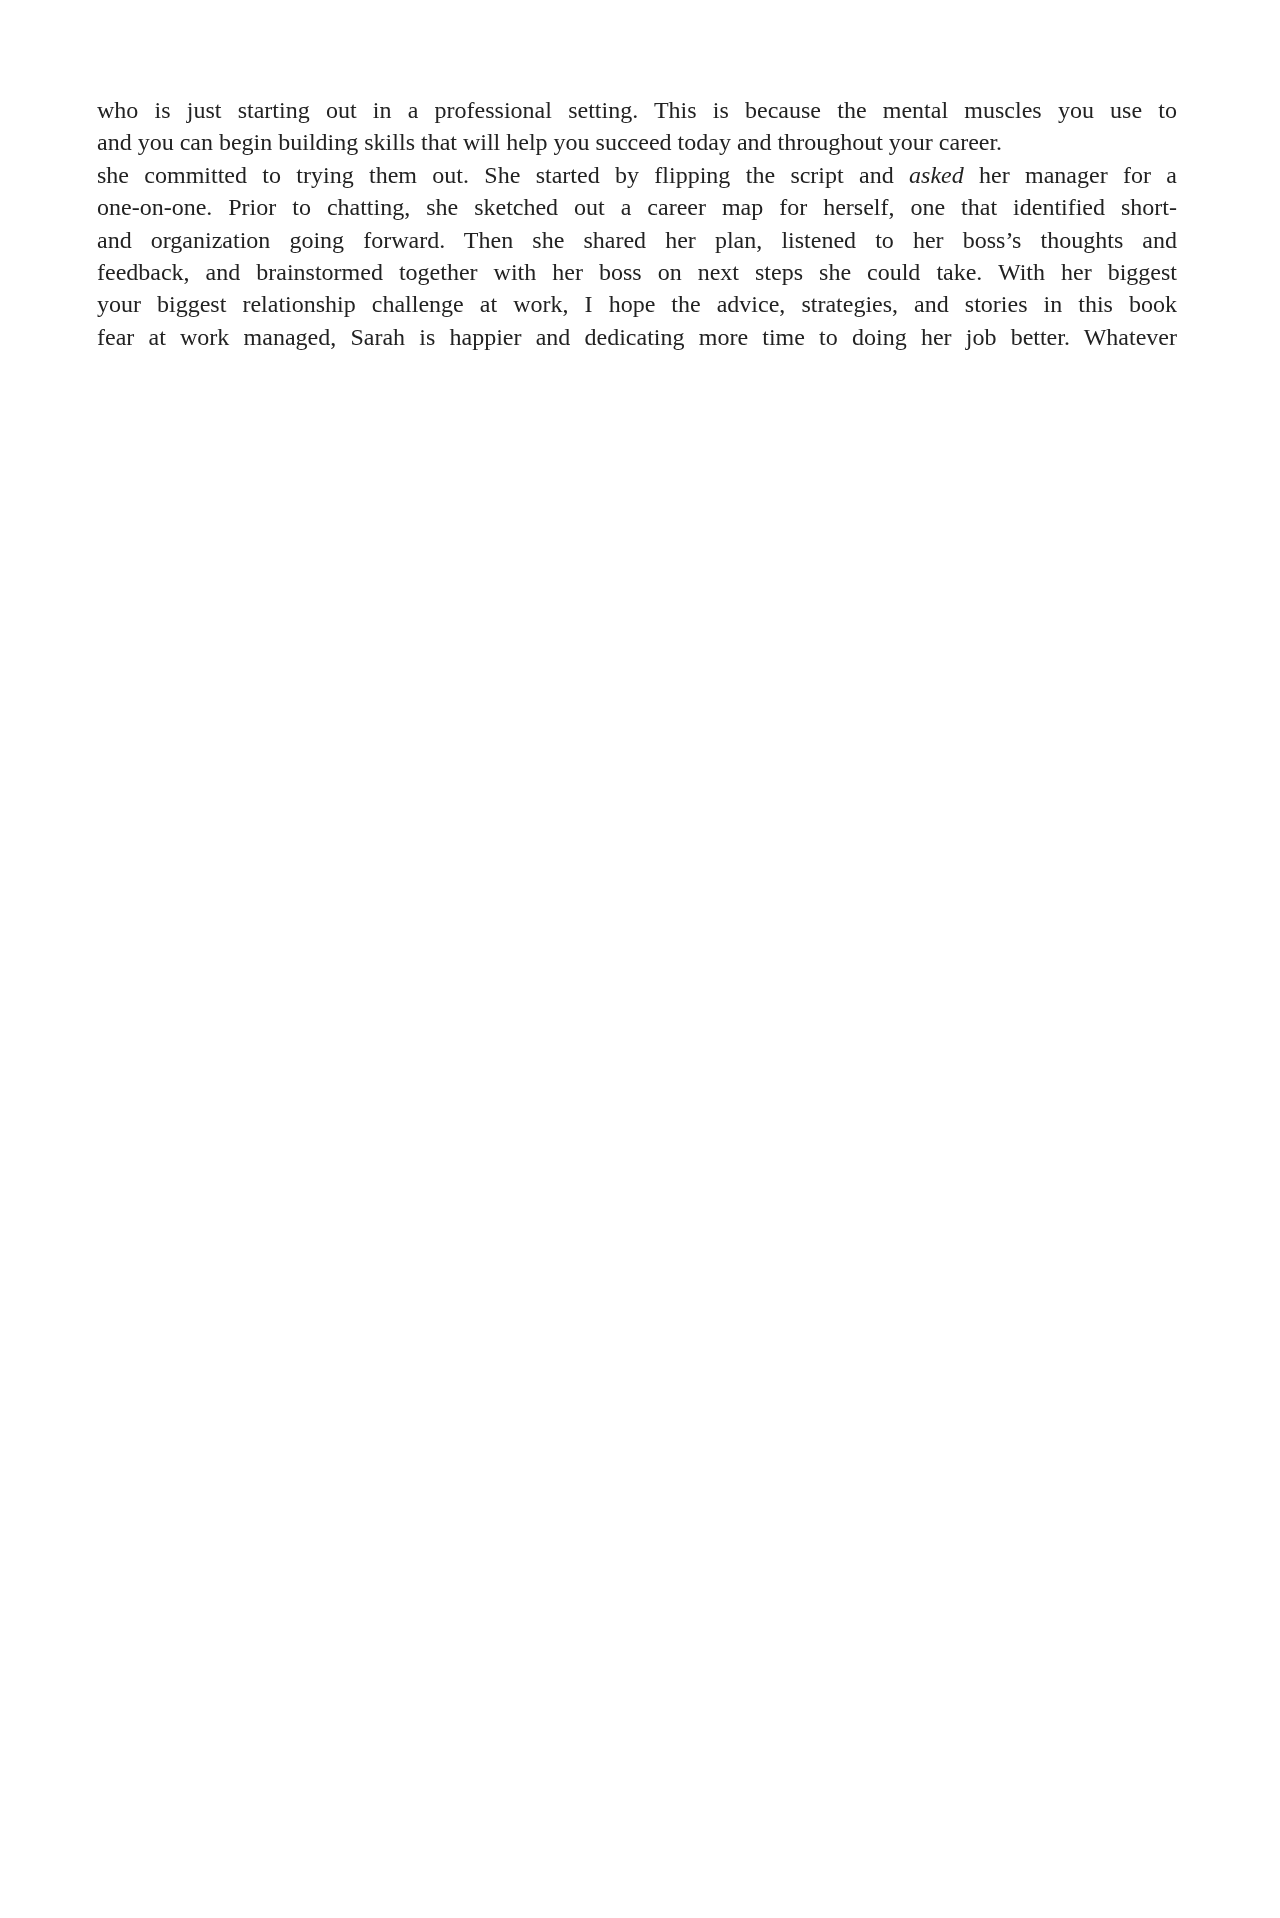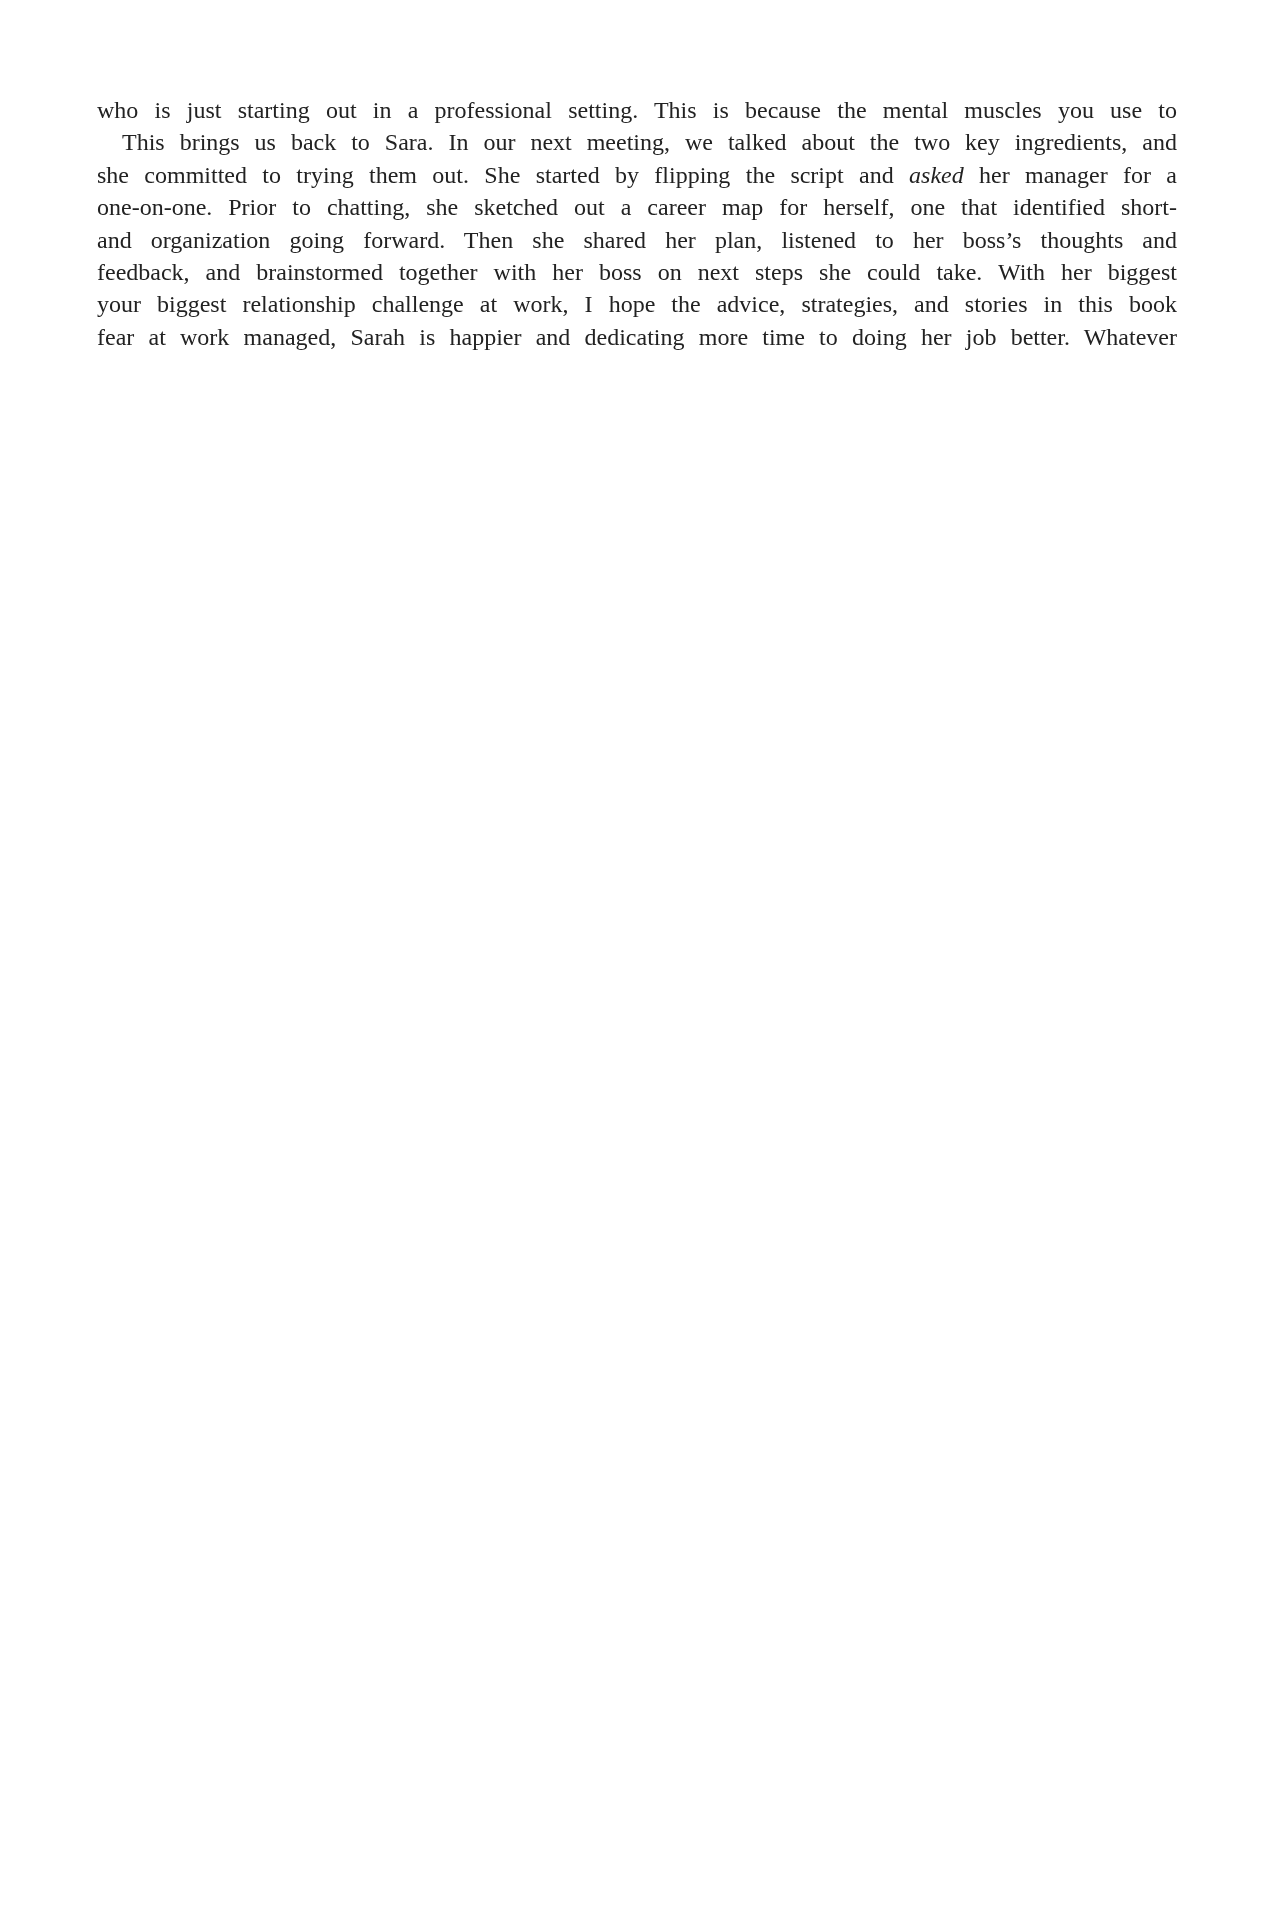--- a/index.html
+++ b/index.html
@@ -52,23 +52,23 @@
     color: #c9c9c9;
   }
 </style>
 </head>
 <body>
 
 <div class="page">
   <div class="text-column">
       <div class="paragraph">
         <div class="text-line">who is just starting out in a professional setting. This is because the mental muscles you use to</div>
+        <div class="text-line para-end">and you can begin building skills that will help you succeed today and throughout your career.</div>
       </div>
       <div class="paragraph">
-        <div class="text-line indent">This brings us back to Sara. In our next meeting, we talked about the two key ingredients, and</div>
         <div class="text-line">she committed to trying them out. She started by flipping the script and <em>asked</em> her manager for a</div>
         <div class="text-line">one-on-one. Prior to chatting, she sketched out a career map for herself, one that identified short-</div>
         <div class="text-line">and organization going forward. Then she shared her plan, listened to her boss’s thoughts and</div>
         <div class="text-line">feedback, and brainstormed together with her boss on next steps she could take. With her biggest</div>
         <div class="text-line">your biggest relationship challenge at work, I hope the advice, strategies, and stories in this book</div>
         <div class="text-line">fear at work managed, Sarah is happier and dedicating more time to doing her job better. Whatever</div>
       </div>
     </div>
   <div class="watermark">Copyrighted material</div>
 </div>

